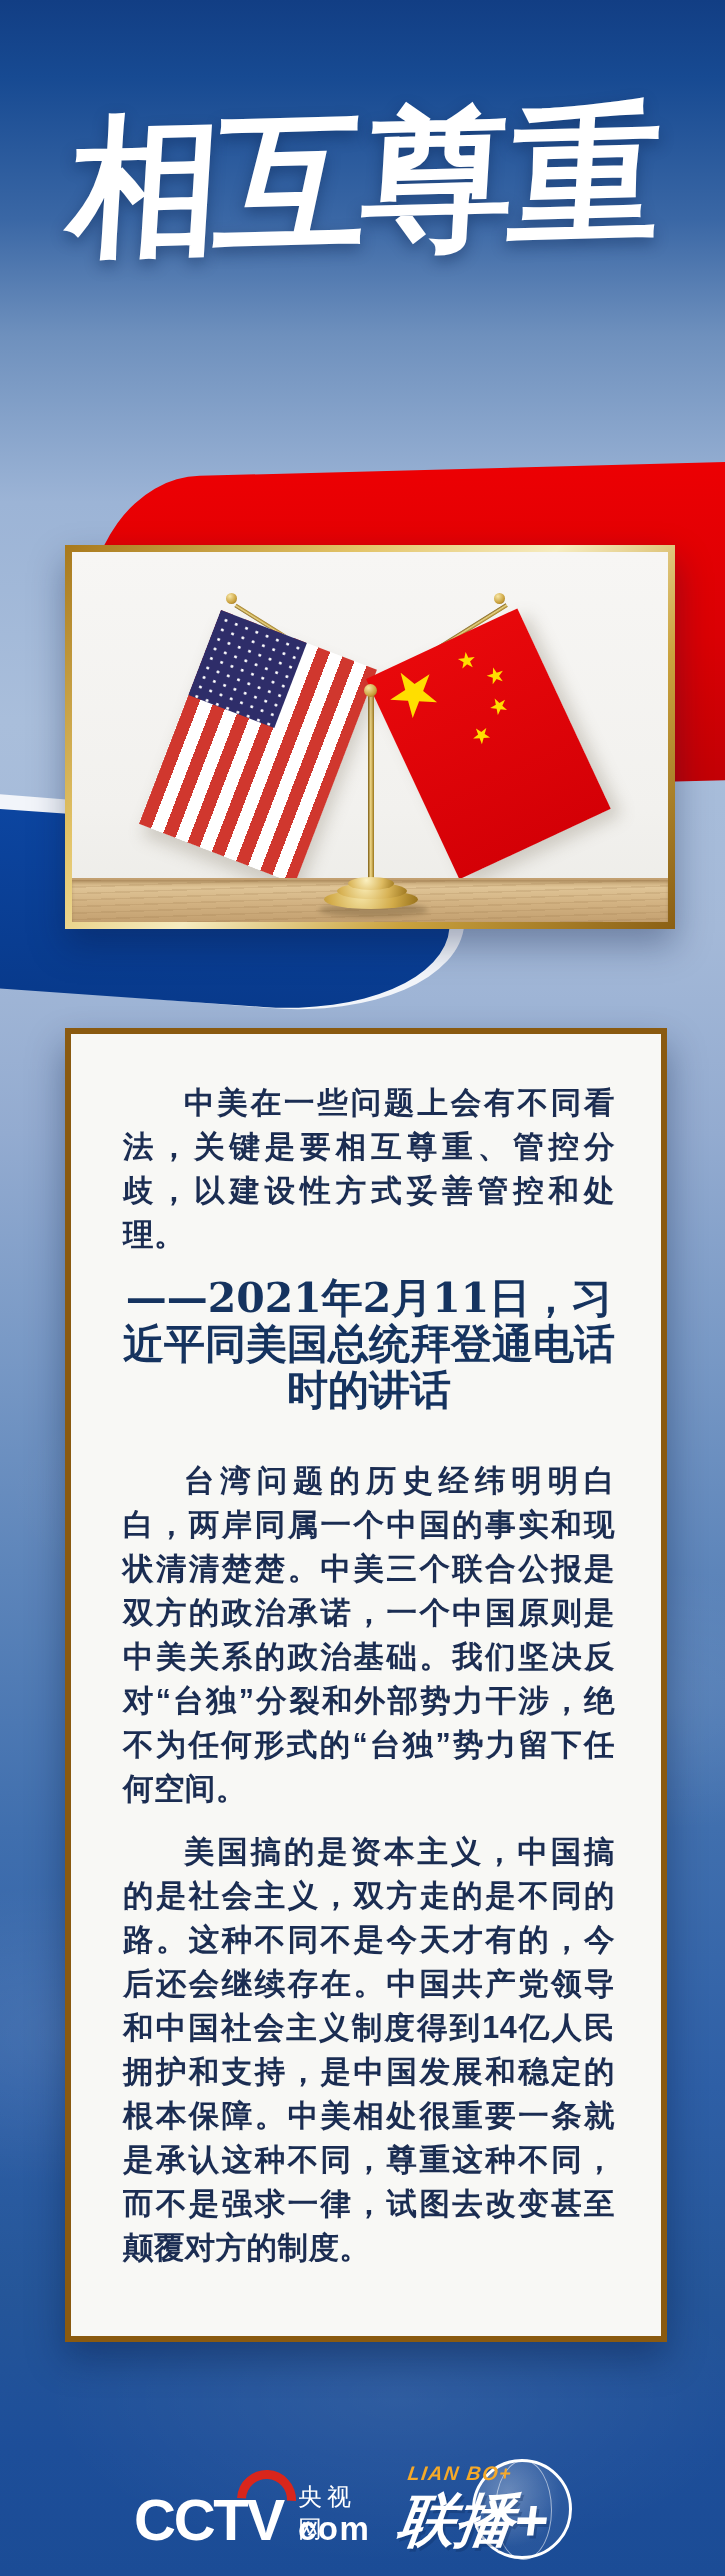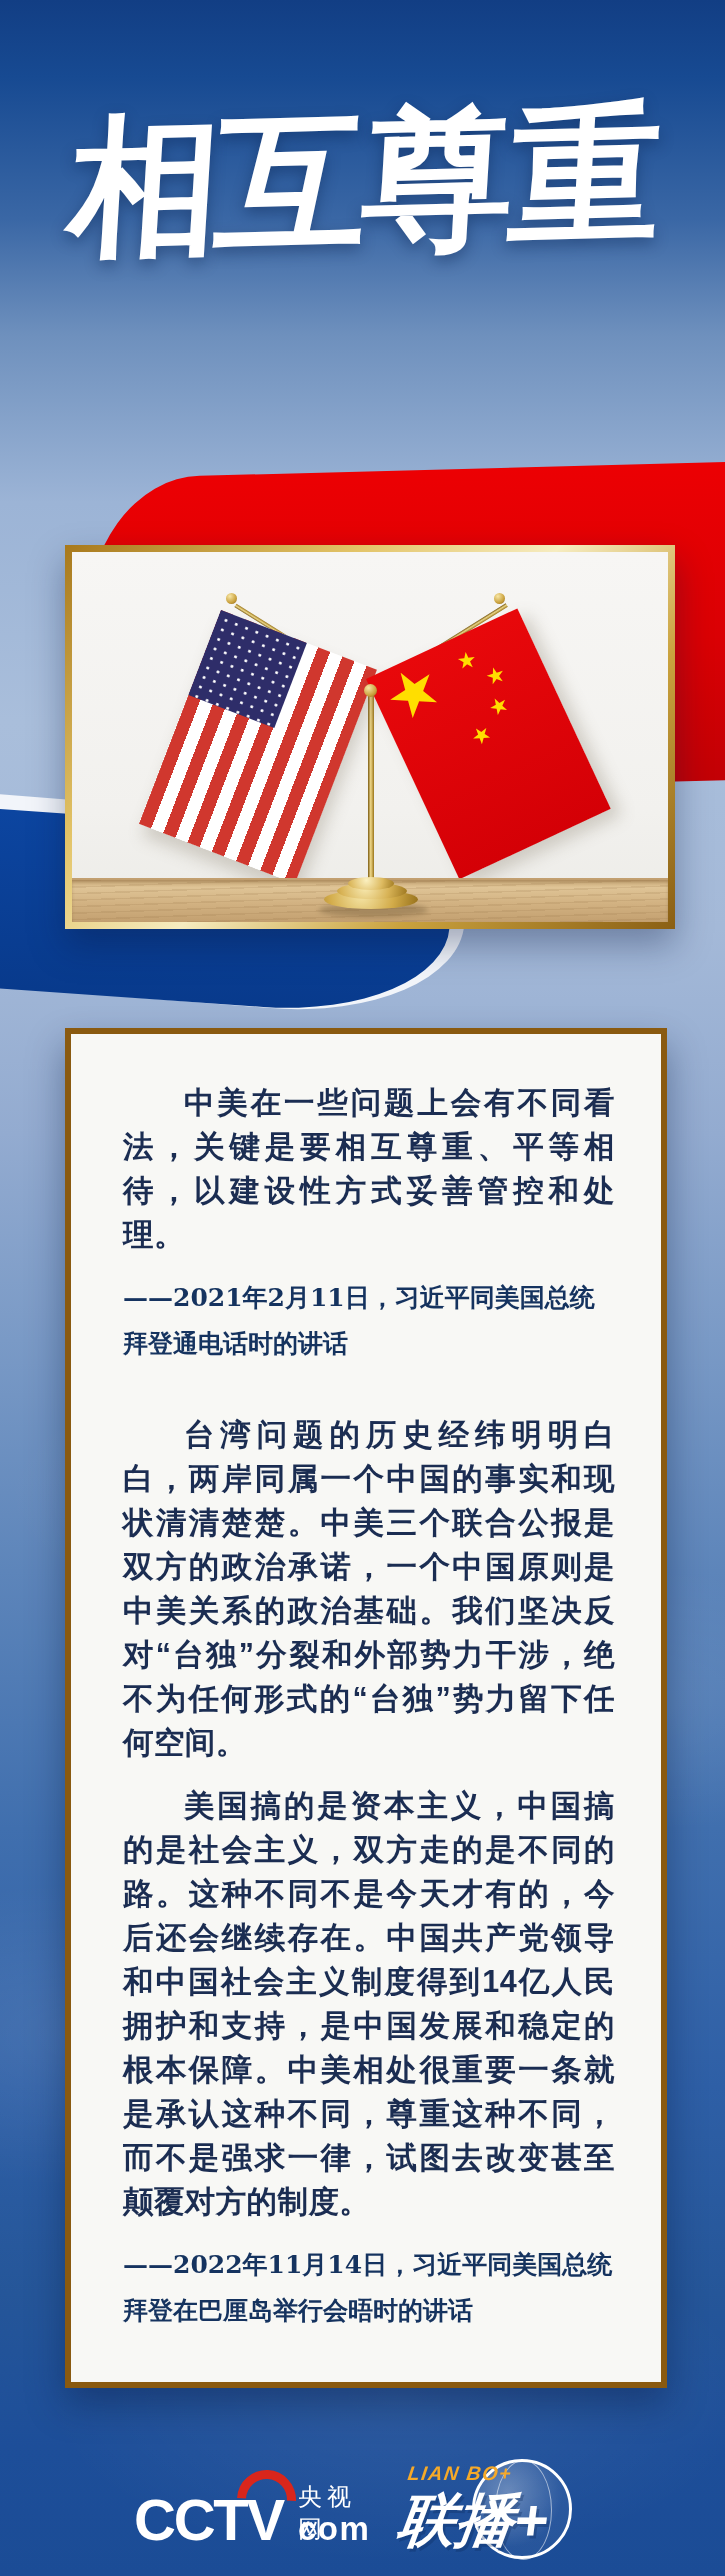--- a/index.html
+++ b/index.html
@@ -86,22 +86,22 @@
   .star.s3{left:99px;top:70px;font-size:22px;transform:rotate(-4deg);}
   .star.s4{left:71px;top:89px;font-size:22px;transform:rotate(-14deg);}
 
   
   .card{position:absolute;left:65px;top:1028px;width:602px;box-sizing:border-box;
     border:6.5px solid #8a5a10;background:#f8f8f5;
     padding:46px 46px 48px 52px;
     box-shadow:0 17.4px 35px rgba(5,20,60,.38);}
   .q{margin:0 0 19px;font-size:30.5px;line-height:44px;font-weight:700;
     color:#1b2d52;text-align:justify;text-indent:2em;letter-spacing:0.4px;}
-  .attr{margin:0 0 45px;font-size:25px;line-height:46px;font-weight:700;
-    font-family:"DejaVu Serif",serif;color:#15335f;text-align:left;}
+  .attr{margin:0 0 45px;font-size:41px;line-height:46px;font-weight:700;
+    font-family:"DejaVu Serif",serif;color:#15335f;text-align:center;}
   .attr.last{margin-bottom:0;}
 
   
   .footer{position:absolute;left:0;top:2453px;width:726px;height:123px;}
   .cctv{position:absolute;left:134px;top:27.6px;width:232px;height:70px;color:#fff;}
   .cctv-ring{position:absolute;left:103px;top:-10.2px;width:41px;height:41px;border-radius:50%;
     border:9.4px solid #d9261c;border-left-color:transparent;border-bottom-color:transparent;
     transform:rotate(-42deg);}
   .cctv-word{position:absolute;left:0;top:10.2px;font-size:58px;line-height:1;
     font-weight:900;letter-spacing:-2.2px;}
@@ -157,25 +157,24 @@
       <div class="base-shadow"></div>
       <div class="base">
         <div class="b1"></div>
         <div class="b2"></div>
         <div class="b3"></div>
       </div>
     </div>
   </div>
 
   <div class="card">
-    <p class="q">中美在一些问题上会有不同看法，关键是要相互尊重、平等相待，以建设性方式妥善管控和处理。</p>
+    <p class="q">中美在一些问题上会有不同看法，关键是要相互尊重、管控分歧，以建设性方式妥善管控和处理。</p>
     <p class="attr">——2021年2月11日，习近平同美国总统拜登通电话时的讲话</p>
     <p class="q">台湾问题的历史经纬明明白白，两岸同属一个中国的事实和现状清清楚楚。中美三个联合公报是双方的政治承诺，一个中国原则是中美关系的政治基础。我们坚决反对“台独”分裂和外部势力干涉，绝不为任何形式的“台独”势力留下任何空间。</p>
     <p class="q">美国搞的是资本主义，中国搞的是社会主义，双方走的是不同的路。这种不同不是今天才有的，今后还会继续存在。中国共产党领导和中国社会主义制度得到14亿人民拥护和支持，是中国发展和稳定的根本保障。中美相处很重要一条就是承认这种不同，尊重这种不同，而不是强求一律，试图去改变甚至颠覆对方的制度。</p>
-    <p class="attr last">——2022年11月14日，习近平同美国总统拜登在巴厘岛举行会晤时的讲话</p>
   </div>
 
   <div class="footer">
     <div class="cctv">
       <div class="cctv-ring"></div>
       <div class="cctv-word">CCTV</div>
       <div class="cctv-cn">央视网</div>
       <div class="cctv-com">com</div>
     </div>
     <div class="lianbo">

